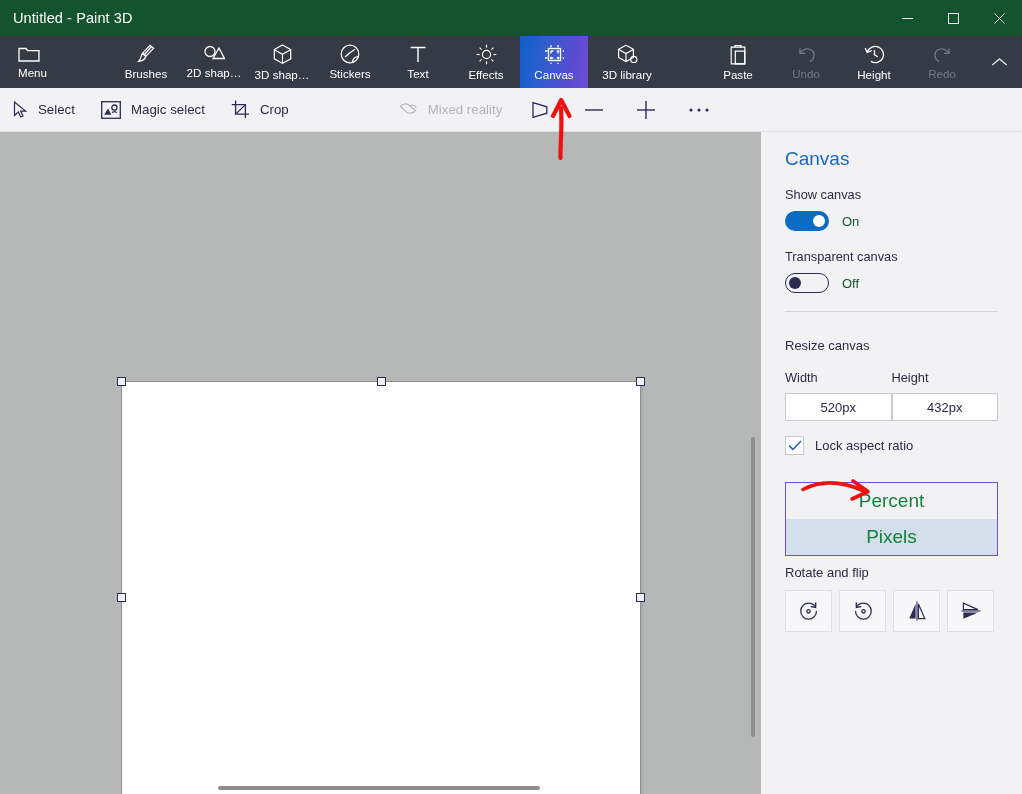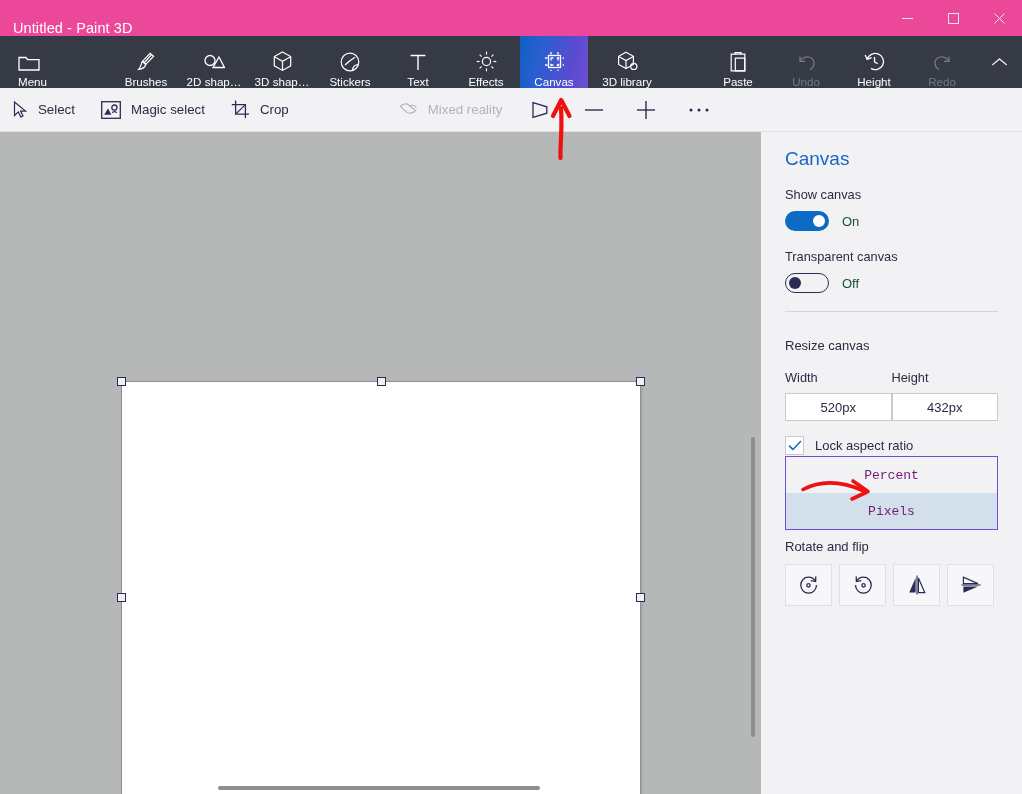--- a/index.html
+++ b/index.html
@@ -9,23 +9,23 @@
     height: 794px;
     font-family: "Liberation Sans", sans-serif;
     background: #f2f2f4;
     overflow: hidden;
     position: relative;
   }
 
   
   .titlebar {
     height: 36px;
-    background: #ec4899;
-    display: flex;
-    align-items: flex-end;
+    background: #14532d;
+    display: flex;
+    align-items: center;
     position: relative;
   }
   .title-text {
     color: #ffffff;
     font-size: 14.5px;
     padding-left: 13px;
     letter-spacing: .1px;
   }
   .win-controls {
     position: absolute;
@@ -45,21 +45,21 @@
     background: #363a45;
     display: flex;
     align-items: stretch;
     position: relative;
   }
   .rb-item {
     width: 68px;
     display: flex;
     flex-direction: column;
     align-items: center;
-    justify-content: flex-end;
+    justify-content: center;
     gap: 3px;
     color: #ffffff;
     font-size: 11.6px;
     position: relative;
     cursor: default;
   }
   .rb-item .rb-label {
     white-space: nowrap;
     overflow: hidden;
     max-width: 66px;
@@ -209,45 +209,44 @@
     color: #2b2b44;
     font-size: 13px;
     font-family: "Liberation Sans", sans-serif;
     text-align: center;
   }
 
   .check-row {
     display: flex;
     align-items: center;
     gap: 11px;
-    margin: 15px 0 1px 0;
+    margin: 15px 0 27px 0;
     cursor: pointer;
   }
   .checkbox {
     width: 19px; height: 19px;
     background: #ffffff;
     border: 1px solid #c9c9cf;
     display: flex; align-items: center; justify-content: center;
   }
   .check-label { color: #2b2b44; font-size: 13px; }
 
   .dropdown-open {
     border: 1px solid #6b4fd6;
     background: #f2f2f4;
     position: relative;
   }
   .dd-opt {
     height: 36px;
     display: flex;
     align-items: center;
     justify-content: center;
-    color: #701a75;
-    font-size: 13px;
+    color: #15803d;
+    font-size: 19px;
     cursor: pointer;
-    font-family: Liberation Mono, monospace;
   }
   .dd-opt.selected { background: #d3dfea; }
 
   .rot-label { color: #2b2b44; font-size: 13px; margin: 9px 0 10px 0; }
   .rot-row { display: flex; gap: 7px; }
   .rot-btn {
     width: 47px; height: 42px;
     background: #f7f7f9;
     border: 1px solid #e0e0e4;
     display: flex; align-items: center; justify-content: center;

